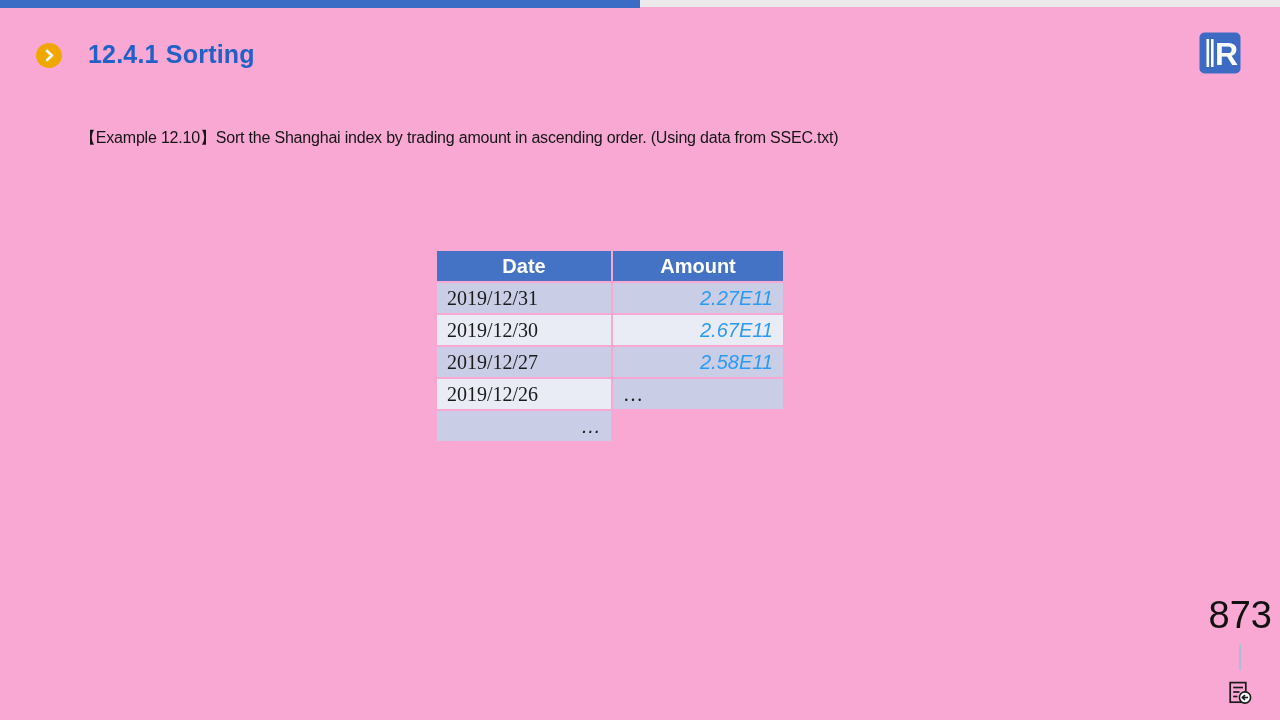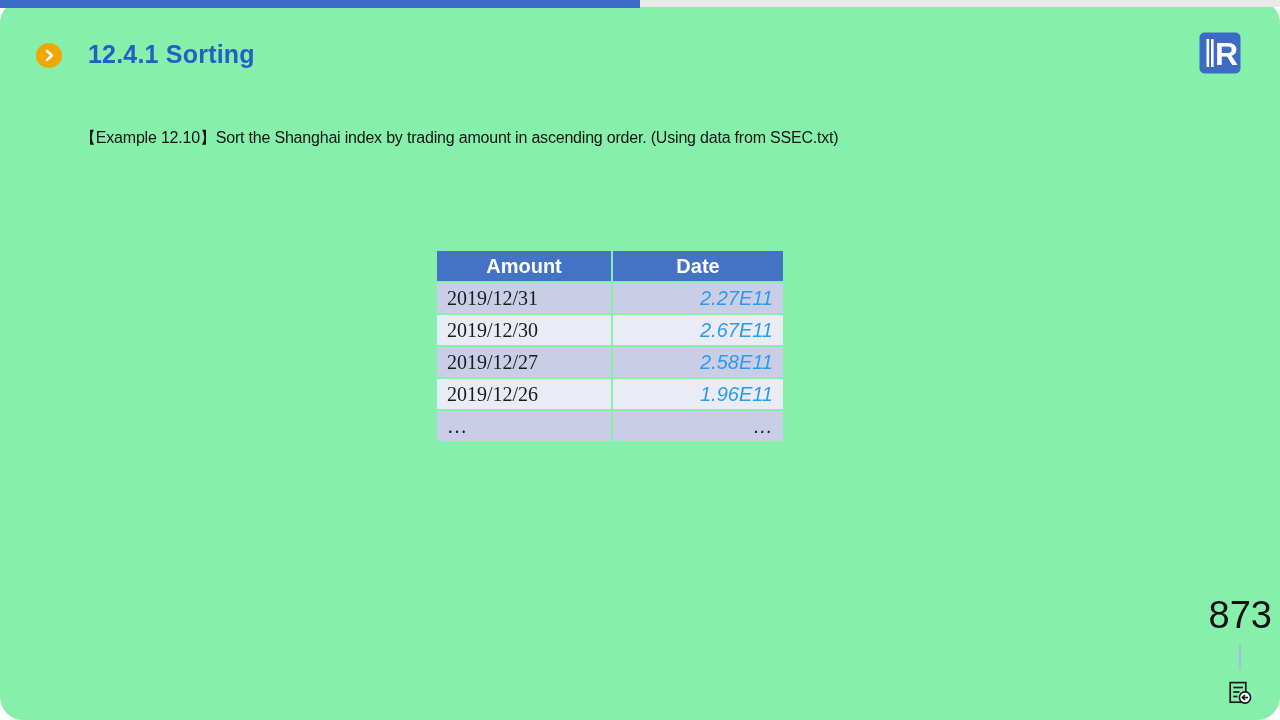--- a/index.html
+++ b/index.html
@@ -3,21 +3,21 @@
 <meta charset="utf-8">
 <style>
   * { margin: 0; padding: 0; box-sizing: border-box; }
   html, body { width: 1280px; height: 720px; }
   body {
     font-family: "Liberation Sans", sans-serif;
     background: #ffffff;
     position: relative;
     overflow: hidden;
   }
-  .slide { position: absolute; inset: 0; background: #86efac; border-radius: 23px; }
+  .slide { position: absolute; inset: 0; background: #f9a8d4; }
 
   
   .bar-blue {
     position: absolute; left: 0; top: 0;
     width: 640px; height: 8px; background: #3a6cc6;
   }
   .bar-gray {
     position: absolute; left: 640px; top: 0;
     width: 640px; height: 7px; background: #eaeaea;
   }
@@ -99,34 +99,33 @@
       <rect x="0.5" y="0.5" width="41" height="41" rx="5" fill="#3d6bc4"></rect>
       <rect x="7.5" y="7" width="2.6" height="28" fill="#ffffff"></rect>
       <rect x="12" y="7" width="2.6" height="28" fill="#ffffff"></rect>
       <text x="16" y="33" font-family="Liberation Sans, sans-serif" font-size="32" font-weight="bold" fill="#ffffff">R</text>
     </svg>
   </div>
 
   <p class="example">【Example 12.10】Sort the Shanghai index by trading amount in ascending order. (Using data from SSEC.txt)</p>
 
   <div class="data-table">
+    <div class="cell head">Date</div>
     <div class="cell head">Amount</div>
-    <div class="cell head">Date</div>
 
     <div class="cell date row-odd">2019/12/31</div>
     <div class="cell amount row-odd">2.27E11</div>
 
     <div class="cell date row-even">2019/12/30</div>
     <div class="cell amount row-even">2.67E11</div>
 
     <div class="cell date row-odd">2019/12/27</div>
     <div class="cell amount row-odd">2.58E11</div>
 
     <div class="cell date row-even">2019/12/26</div>
-    <div class="cell amount row-even">1.96E11</div>
 
     <div class="cell date row-odd">…</div>
     <div class="cell amount dots row-odd">…</div>
   </div>
 
   <div class="footer">
     <span class="page-number">873</span>
     <span class="footer-divider"></span>
     <span>
       <svg width="26" height="26" viewBox="0 0 26 26">

